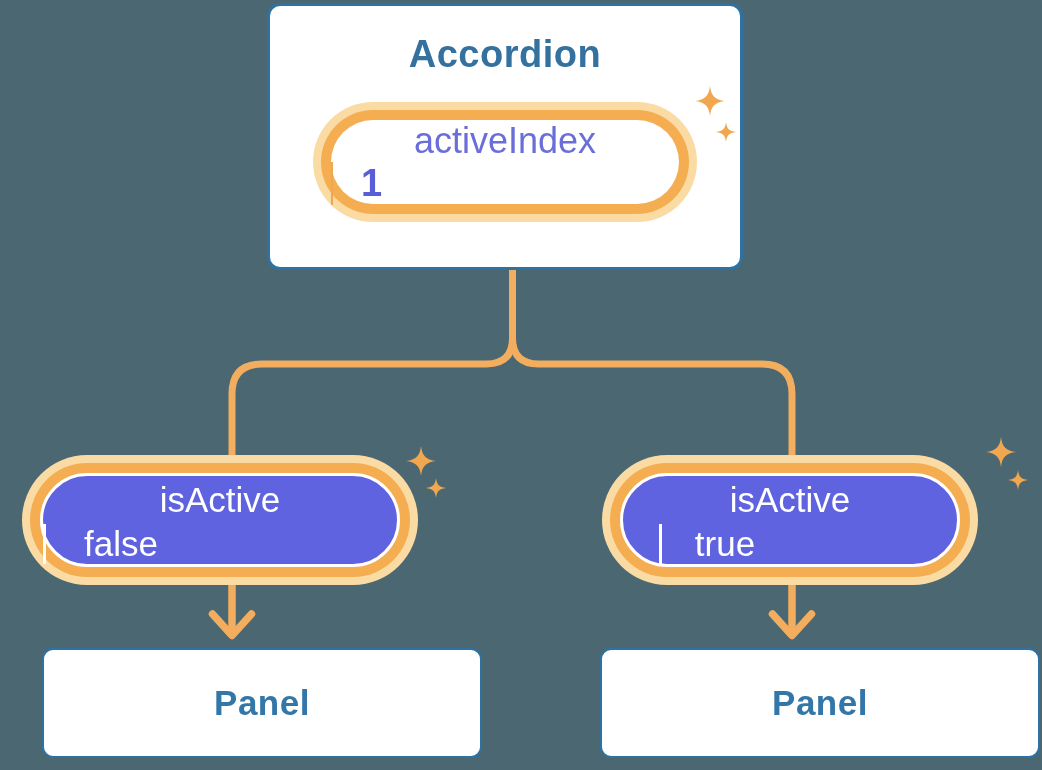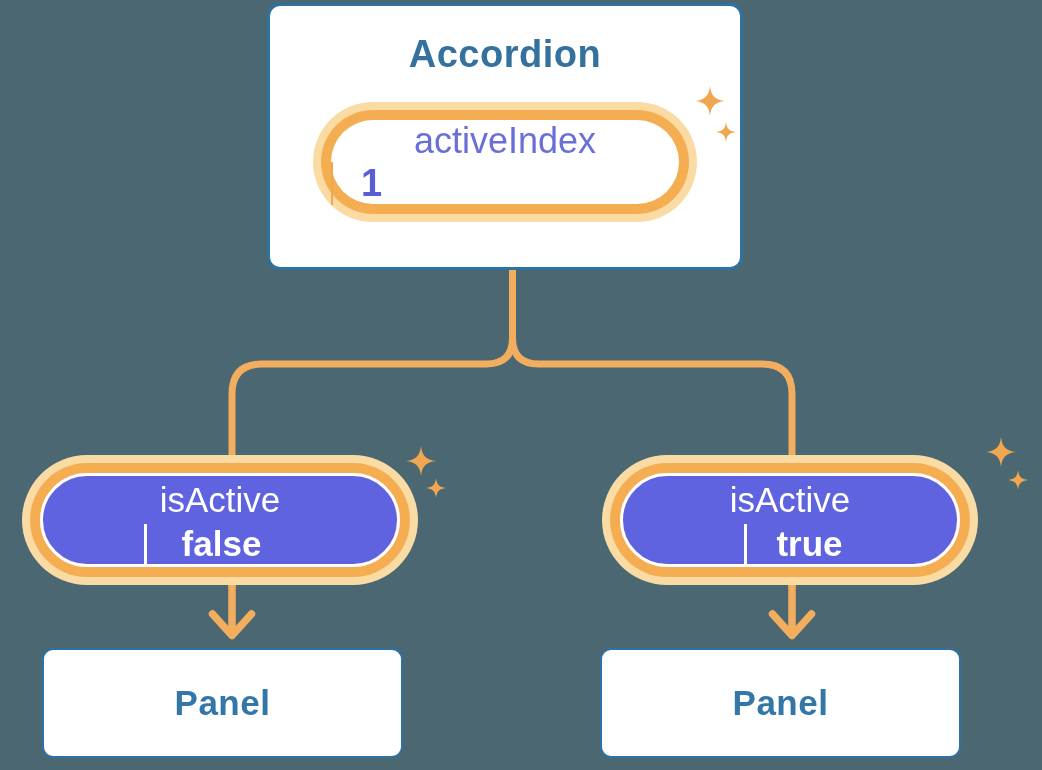--- a/index.html
+++ b/index.html
@@ -49,34 +49,34 @@
   .pill-white{
     left:331px;top:120px;width:348px;height:84px;background:#fff;
   }
   .pill-white .pill-label{font-size:36px;color:var(--state-label);}
   .pill-white .pill-value{
     width:79px;border-left:2px solid var(--divider-orange);
     font-size:38px;font-weight:700;color:var(--state-value);
   }
 
   .pill-purple{
-    background:var(--purple);border:3px solid #fff;color:#fff;align-items:center;
+    background:var(--purple);border:3px solid #fff;color:#fff;
   }
   .pill-purple .pill-label{font-size:35px;}
   .pill-purple .pill-value{
-    border-left:3px solid #fff;font-size:35px;font-weight:700;
+    border-left:3px solid #fff;font-size:35px;font-weight:400;
   }
   .pill-purple.left{left:40px;top:473px;width:360px;height:94px;}
   .pill-purple.left .pill-value{width:153px;}
   .pill-purple.right{left:620px;top:473px;width:340px;height:94px;}
   .pill-purple.right .pill-value{width:129px;margin-left:36px;}
 
   
   .panel{
-    position:absolute;z-index:1;top:648px;width:361px;height:110px;
+    position:absolute;z-index:1;top:648px;width:440px;height:110px;
     background:#fff;border:2.5px solid var(--card-border);border-radius:11px;
     display:flex;align-items:center;justify-content:center;
   }
   .panel.left{left:42px;}
   .panel.right{left:600px;}
   .panel-title{font-size:35px;font-weight:600;color:var(--panel-blue);letter-spacing:.5px;}
 
   .conn{stroke:var(--line-orange);stroke-width:7;fill:none;}
   .arrow{stroke:var(--line-orange);stroke-width:7.5;fill:none;stroke-linecap:round;stroke-linejoin:round;}
   .star{fill:var(--sparkle);}

